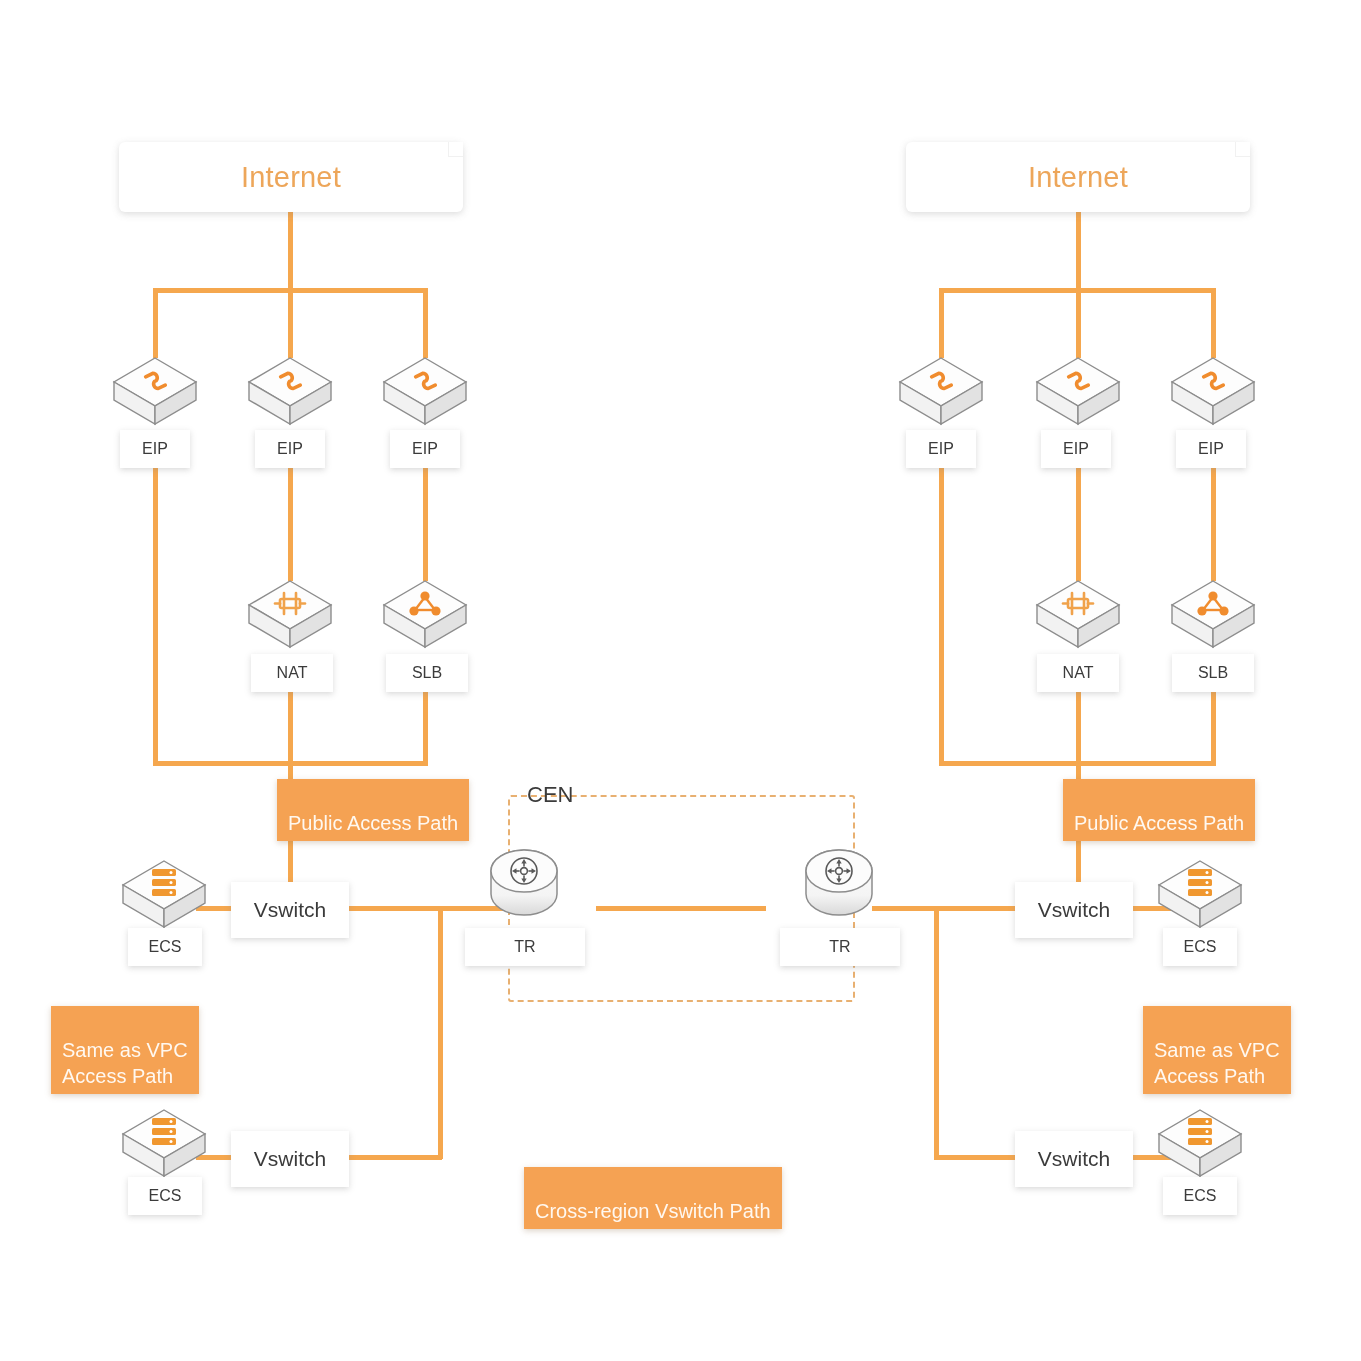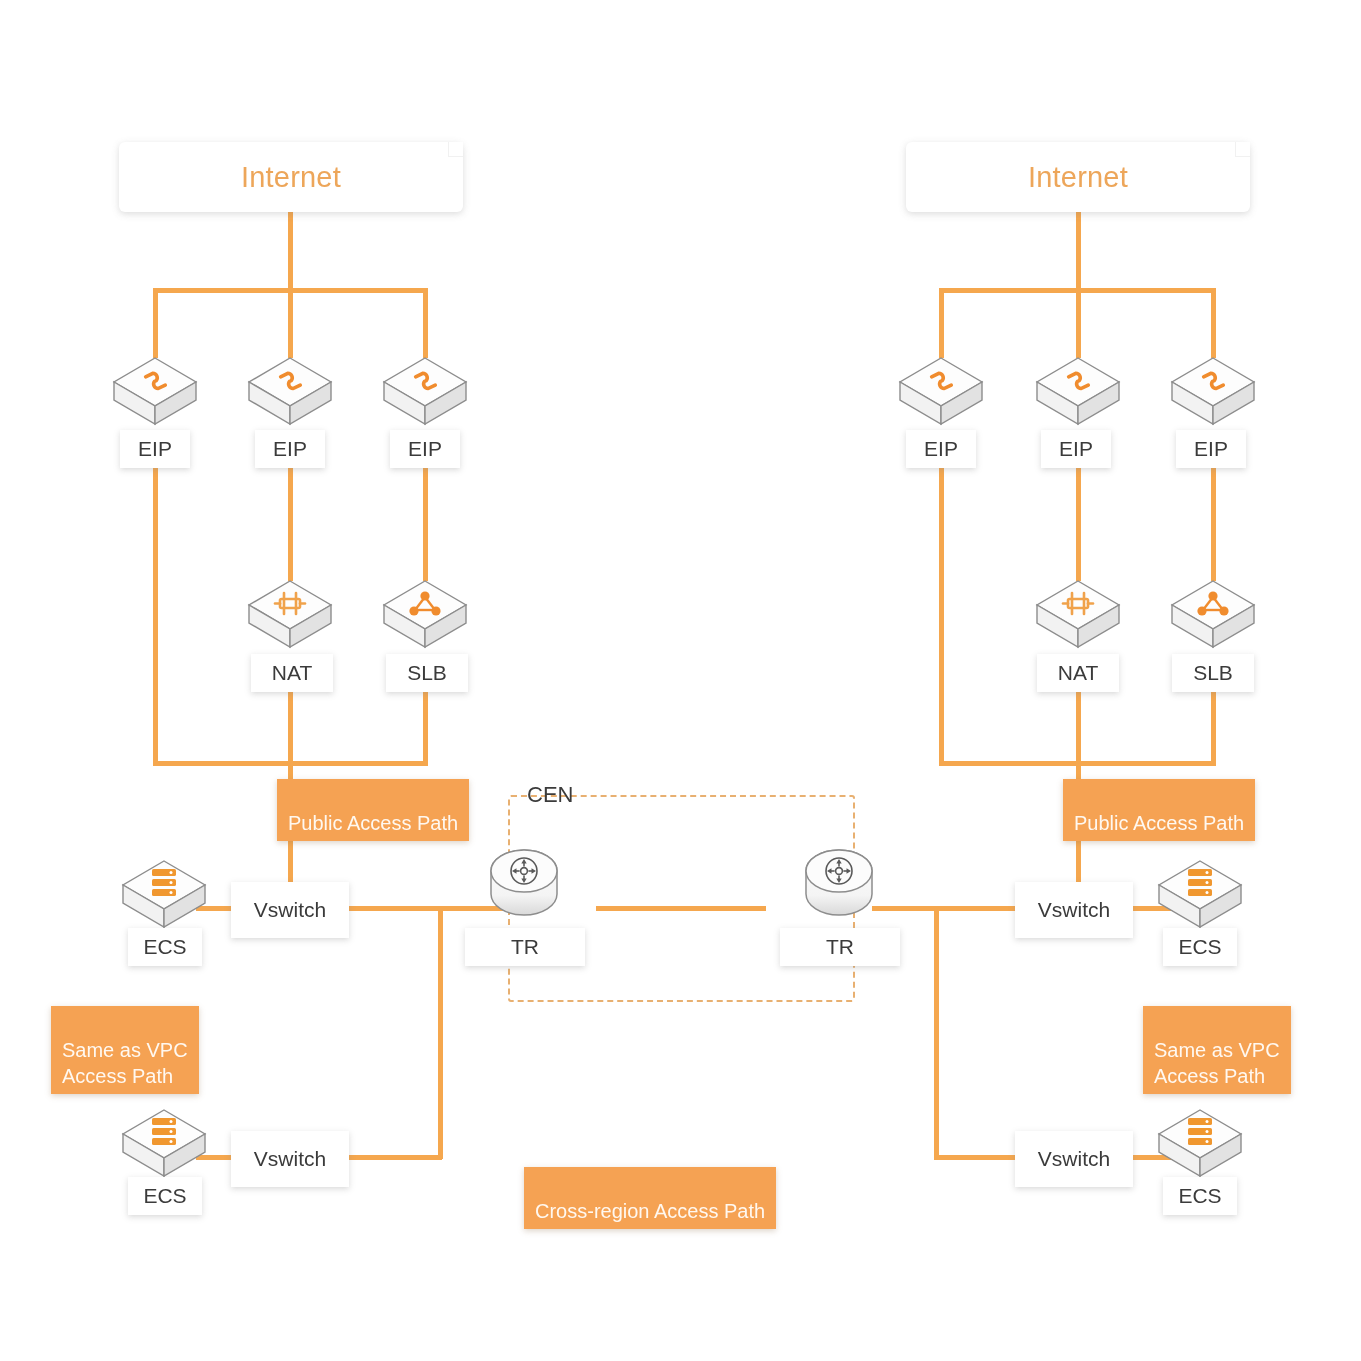--- a/index.html
+++ b/index.html
@@ -75,21 +75,21 @@
     position: absolute;
     background: #ffffff;
     box-shadow: 0 2px 6px rgba(130,130,130,0.30);
     display: flex;
     align-items: center;
     justify-content: center;
     color: #3b3b3b;
     font-size: 21px;
     white-space: nowrap;
   }
-  .plate.small { font-size: 21px; }
+  .plate.small { font-size: 16px; }
 
   
   .badge {
     position: absolute;
     background: #F5A253;
     color: #FFF8F0;
     font-size: 20px;
     line-height: 26px;
     padding: 5px 11px;
     box-shadow: 0 2px 6px rgba(150,120,90,0.32);
@@ -349,21 +349,21 @@
         <polygon points="24,23 28.5,20.3 28.5,25.7"></polygon>
         <polygon points="48,23 43.5,20.3 43.5,25.7"></polygon>
       </g>
     </svg>
   </div>
   <div class="plate small" style="left:780px; top:928px; width:120px; height:38px;">
     <span>TR</span>
   </div>
 
   <div class="badge" style="left:524px; top:1167px;">
-    <span>Cross-region Access Path</span>
+    <span>Cross-region Vswitch Path</span>
   </div>
 
   <div class="line v" style="left:1076px; top:212px; height:78px;"></div>
   <div class="line h" style="left:939px; top:288px; width:274px;"></div>
   <div class="line v" style="left:939px; top:288px; height:70px;"></div>
   <div class="line v" style="left:1076px; top:288px; height:70px;"></div>
   <div class="line v" style="left:1211px; top:288px; height:70px;"></div>
 
   <div class="line v" style="left:939px; top:466px; height:300px;"></div>
   <div class="line v" style="left:1076px; top:466px; height:115px;"></div>

